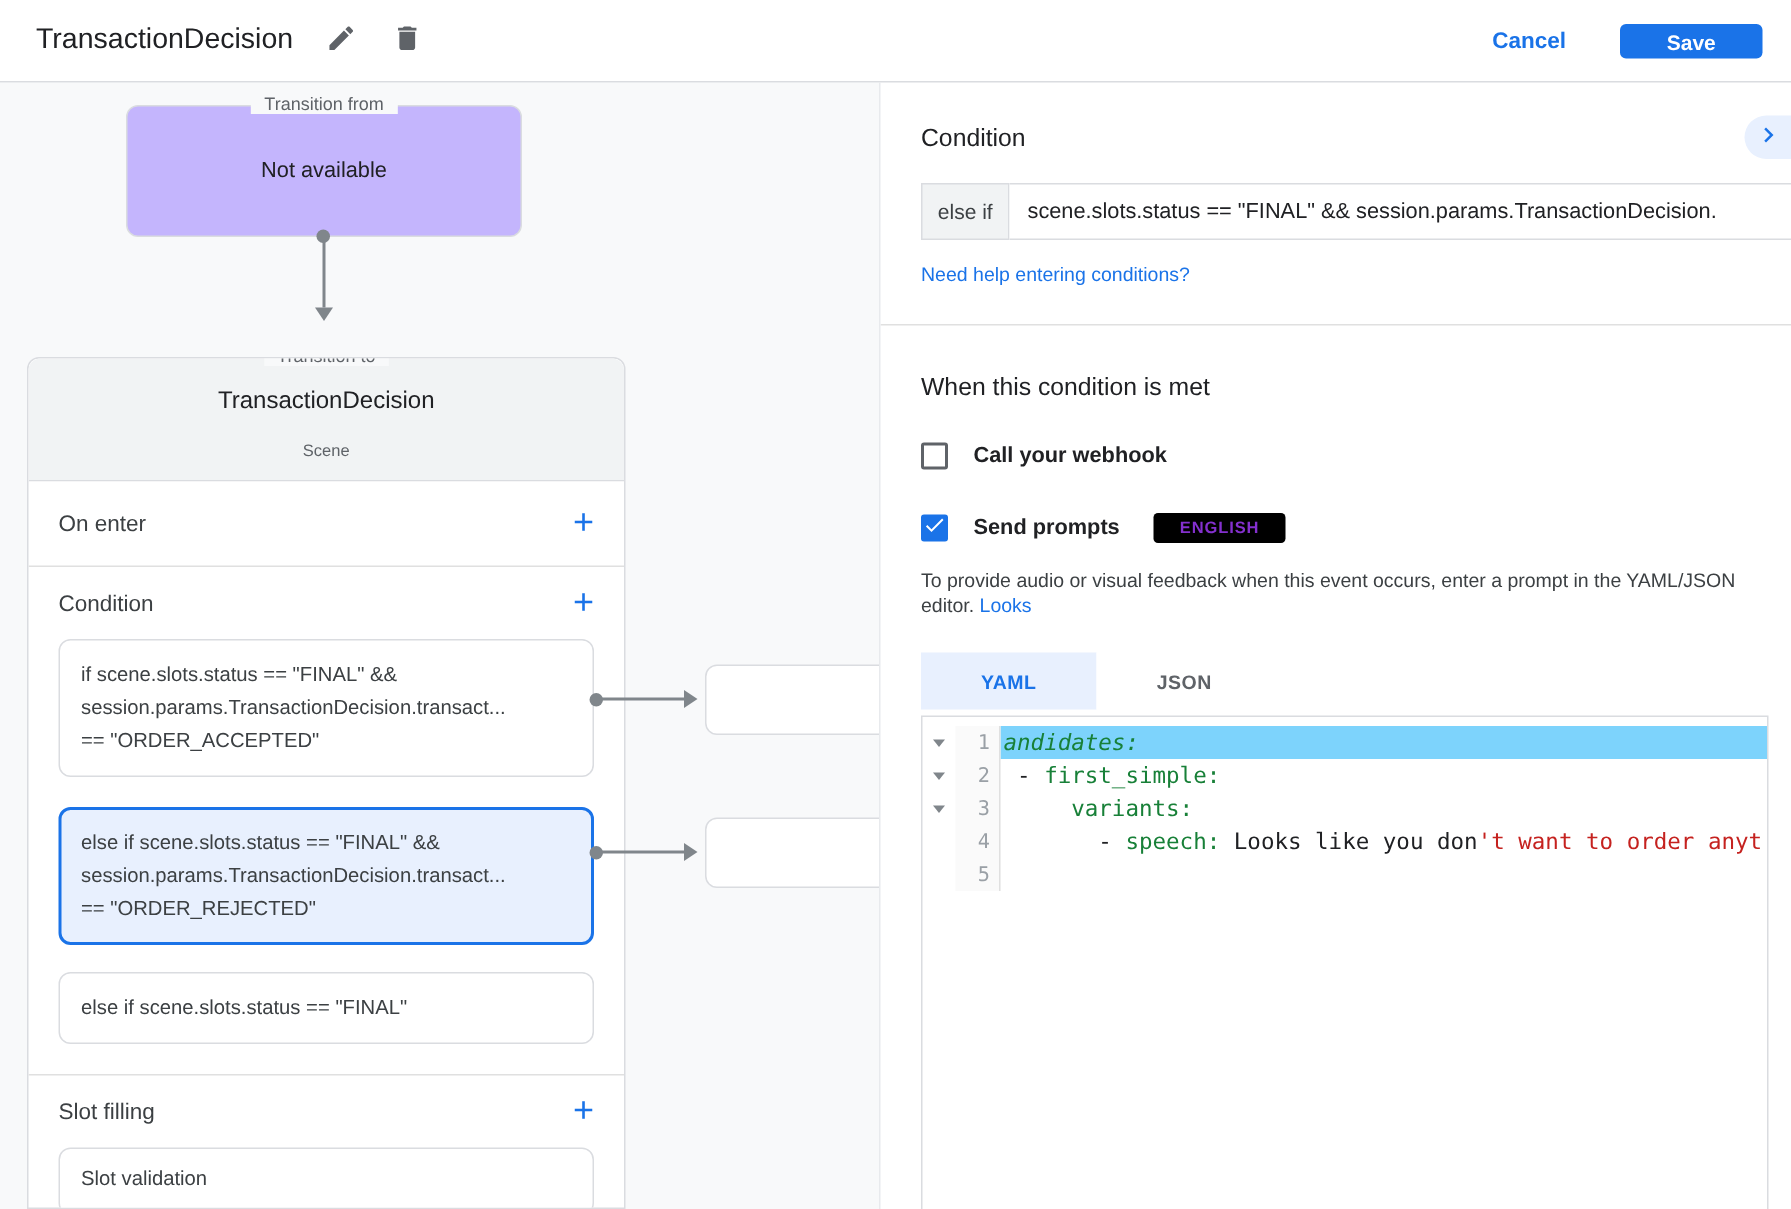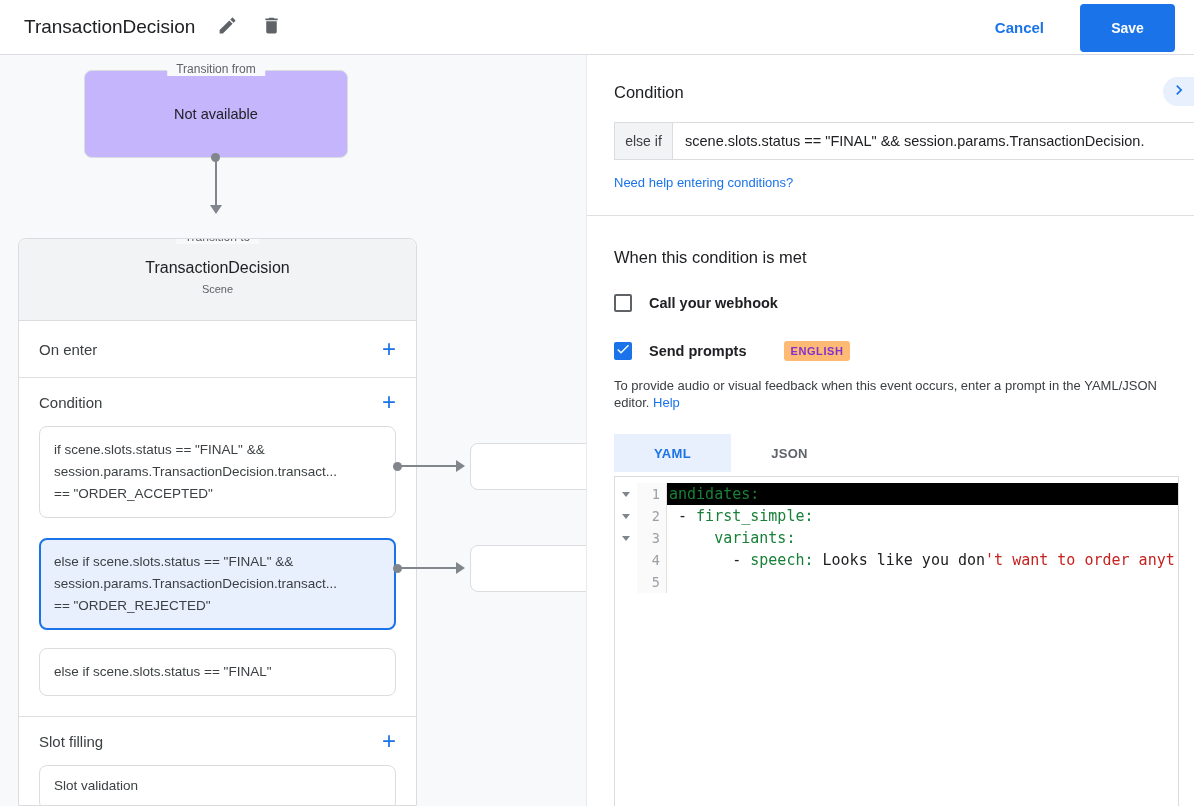--- a/index.html
+++ b/index.html
@@ -8,21 +8,21 @@
 
   
   .topbar { position:absolute; left:0; top:0; width:1194px; height:55px; background:#fff;
     border-bottom:1px solid #dadce0; display:flex; align-items:center; z-index:10; }
   .page-title { margin-left:24px; font-size:19px; color:#202124; }
   .icon-btn { margin-left:20px; width:24px; height:24px; border:none; background:none; cursor:pointer;
     display:flex; align-items:center; justify-content:center; }
   .topbar-right { position:absolute; right:19px; top:0; height:55px; display:flex; align-items:center; }
   .cancel-btn { color:#1a73e8; font-size:15px; font-weight:700; background:none; border:none; margin-right:36px; cursor:pointer; }
   .save-btn { background:#1a73e8; color:#fff; font-size:14px; font-weight:700; border:none; border-radius:4px;
-    width:95px; height:48px; cursor:pointer; }
+    width:95px; height:23px; cursor:pointer; }
 
   
   .canvas { position:absolute; left:0; top:55px; width:586px; height:751px; background:#f8f9fa; overflow:hidden; }
   .legend { position:absolute; top:-9px; left:50%; transform:translateX(-50%); background:#f8f9fa;
     padding:0 9px; font-size:12px; color:#5f6368; white-space:nowrap; }
   .tf-box { position:absolute; left:84px; top:15px; width:264px; height:88px; background:#c4b5fd;
     border:1px solid #dadce0; border-radius:8px; display:flex; align-items:center; justify-content:center; }
   .tf-text { font-size:14.5px; color:#202124; }
   .dot { position:absolute; width:9px; height:9px; border-radius:50%; background:#80868b; z-index:3; }
   .vline { position:absolute; width:2px; background:#80868b; z-index:2; }
@@ -32,21 +32,21 @@
   .arrow-right { position:absolute; width:0; height:0; border-top:6px solid transparent;
     border-bottom:6px solid transparent; border-left:9px solid #80868b; z-index:2; }
   .target-box { position:absolute; width:140px; height:47px; background:#fff; border:1px solid #dadce0;
     border-radius:8px; z-index:1; }
 
   .scene-card { position:absolute; left:18px; top:183px; width:399px; height:568px; background:#fff;
     border:1px solid #dadce0; border-radius:8px 8px 0 0; overflow:hidden; }
   .scene-header { position:relative; height:82px; background:#f1f3f4; border-bottom:1px solid #dadce0;
     border-radius:8px 8px 0 0; text-align:center; }
   .scene-title { padding-top:20px; font-size:16px; color:#202124; }
-  .scene-sub { margin-top:6px; font-size:11px; color:#5f6368; }
+  .scene-sub { margin-top:18px; font-size:11px; color:#5f6368; }
   .sec-row { display:flex; align-items:center; justify-content:space-between; padding:0 20px;gap:36px; }
   .sec-label { font-size:15px; color:#3c4043; }
   .plus { color:#1a73e8; font-size:24px; font-weight:300; line-height:1; background:none; border:none; cursor:pointer; }
   .row-on-enter { height:57px; border-bottom:1px solid #e0e0e0; }
   .row-head { height:48px; }
   .cards { padding:0 20px 20px 20px; border-bottom:1px solid #e0e0e0; }
   .cond-card { border:1px solid #dadce0; border-radius:8px; background:#fff; padding:12px 14px;
     font-size:13.5px; line-height:22px; color:#3c4043; cursor:pointer; }
   .cond-card.mb { margin-bottom:20px; }
   .cond-card.selected { border:2px solid #1a73e8; background:#e8f0fe; padding:11px 13px; margin-bottom:18px; }
@@ -69,40 +69,40 @@
   .help-link { display:inline-block; margin-top:15px; font-size:13px; color:#1a73e8; text-decoration:none; cursor:pointer; }
   .panel-divider { margin-top:24px; margin-left:-27px; width:608px; border-top:1px solid #e0e0e0; }
   .when-title { margin-top:32px; font-size:16.5px; color:#202124; }
   .check-row { display:flex; align-items:center; }
   .check-row.webhook { margin-top:27px; }
   .check-row.prompts { margin-top:29px;align-items:center; }
   .checkbox { width:18px; height:18px; border:2px solid #5f6368; border-radius:2px; background:#fff;
     cursor:pointer; flex:none; }
   .checkbox.checked { border:2px solid #1a73e8; background:#1a73e8; display:flex; align-items:center; justify-content:center; }
   .check-label { margin-left:17px; font-size:14.5px; font-weight:700; color:#202124; }
-  .lang-badge { margin-left:38px; background:#fdba74; color:#8430ce; font-size:11px; font-weight:700;
-    letter-spacing:0.6px; padding:4px 6px; border-radius:3px; }
+  .lang-badge { margin-left:23px; background:#000000; color:#8430ce; font-size:11px; font-weight:700;
+    letter-spacing:0.6px; padding:4px 17px; border-radius:3px; }
   .desc { margin-top:16px; width:575px; font-size:13px; line-height:17px; color:#3c4043; }
   .desc a { color:#1a73e8; text-decoration:none; cursor:pointer; }
   .tabs { margin-top:23px; display:flex; }
   .tab { width:117px; height:38px; display:flex; align-items:center; justify-content:center;
     font-size:13px; font-weight:700; letter-spacing:0.3px; color:#5f6368; background:#fff; border:none; cursor:pointer; }
   .tab.active { background:#e8f0fe; color:#1a73e8; }
   .editor { margin-top:4px; width:565px; height:340px; border:1px solid #dadce0; display:flex;
     font-family:"DejaVu Sans Mono", monospace; font-size:15px; }
   .gutter { width:52px; flex:none; display:flex; padding-top:6px; flex-direction:column; }
   .gutter-row { height:22px; display:flex; align-items:center; }
   .fold-col { width:22px; display:flex; justify-content:center; }
   .fold-arrow { width:0; height:0; border-left:4px solid transparent; border-right:4px solid transparent;
     border-top:5px solid #80868b; cursor:pointer; }
   .num-col { flex:1; text-align:right; padding-right:6px; font-size:13.5px; color:#9aa0a6;
     background:#fafafa; height:22px; line-height:22px; border-right:1px solid #e0e0e0; }
   .code-area { flex:1; overflow:hidden; padding-top:6px; }
   .code-line { height:22px; line-height:22px; white-space:pre; padding-left:2px; }
-  .code-line.hl { background:#000000; }
+  .code-line.hl { background:#7dd3fc;font-style:italic; }
   .tk-key { color:#188038; }
   .tk-plain { color:#202124; }
   .tk-str { color:#c5221f; }
 </style>
 </head>
 <body>
 
 <div class="topbar">
   <div class="page-title">TransactionDecision</div>
   <button class="icon-btn">
@@ -223,21 +223,21 @@
         <span>
           <svg width="16" height="16" viewBox="0 0 24 24" fill="#fff">
               <path d="M9 16.17L4.83 12l-1.42 1.41L9 19 21 7l-1.41-1.41z"></path>
             </svg>
         </span>
       </div>
       <div class="check-label">Send prompts</div>
       <div class="lang-badge">ENGLISH</div>
     </div>
 
-    <div class="desc"><span>To provide audio or visual feedback when this event occurs, enter a prompt in the YAML/JSON editor. </span><a>Help</a></div>
+    <div class="desc"><span>To provide audio or visual feedback when this event occurs, enter a prompt in the YAML/JSON editor. </span><a>Looks</a></div>
 
     <div class="tabs">
       <button class="tab active">YAML</button>
       <button class="tab">JSON</button>
     </div>
 
     <div class="editor">
       <div class="gutter">
         <div class="gutter-row">
           <div class="fold-col">

